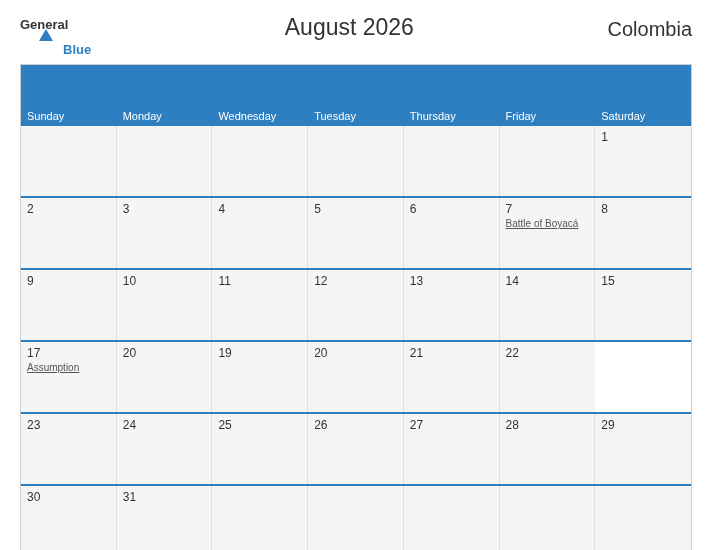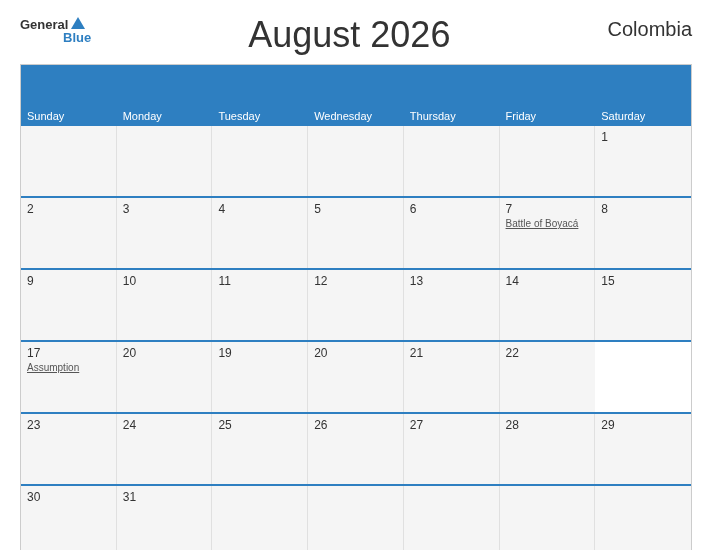--- a/index.html
+++ b/index.html
@@ -50,23 +50,24 @@
       border-right: 7px solid transparent;
       border-bottom: 12px solid #2e7fc1;
       margin-left: 3px;
       vertical-align: middle;
       position: relative;
       top: -2px;
     }
     .logo-line {
       display: flex;
       align-items: center;
+      flex-direction: column;
     }
     .title {
-      font-size: 36px;
+      font-size: 23px;
       font-weight: normal;
       color: #333;
       text-align: center;
       flex: 1;
       margin-top: -4px;
     }
     .country {
       font-size: 20px;
       color: #333;
       text-align: right;
@@ -142,22 +143,22 @@
       <span class="logo-blue">Blue</span>
     </div>
     <div class="title">August 2026</div>
     <div class="country">Colombia</div>
   </div>
 
   <div class="calendar">
     <div class="day-headers">
       <div class="day-header">Sunday</div>
       <div class="day-header">Monday</div>
+      <div class="day-header">Wednesday</div>
       <div class="day-header">Tuesday</div>
-      <div class="day-header">Wednesday</div>
       <div class="day-header">Thursday</div>
       <div class="day-header">Friday</div>
       <div class="day-header">Saturday</div>
     </div>
     <div class="weeks" id="weeks-container">
     <div class="week-row">
           <div class="day-cell empty"></div>
           <div class="day-cell empty"></div>
           <div class="day-cell empty"></div>
           <div class="day-cell empty"></div>

